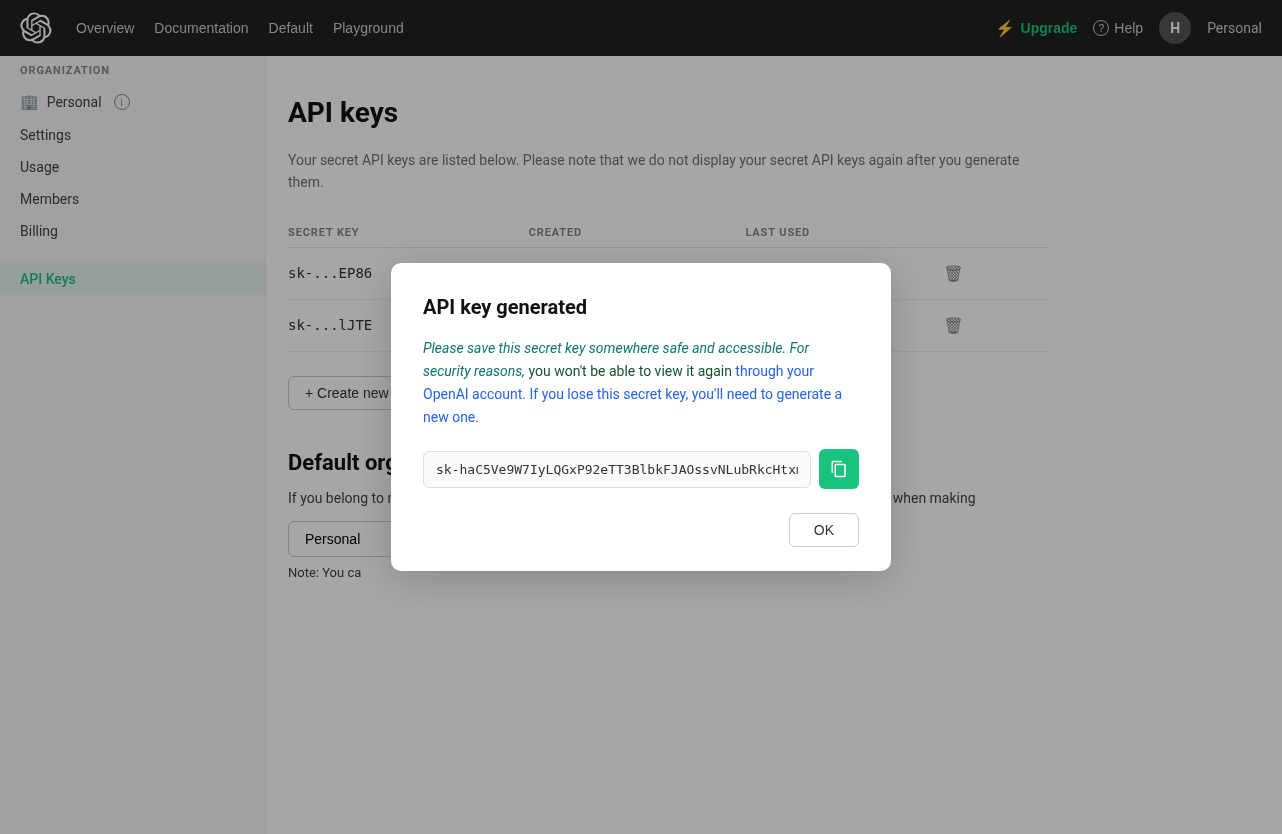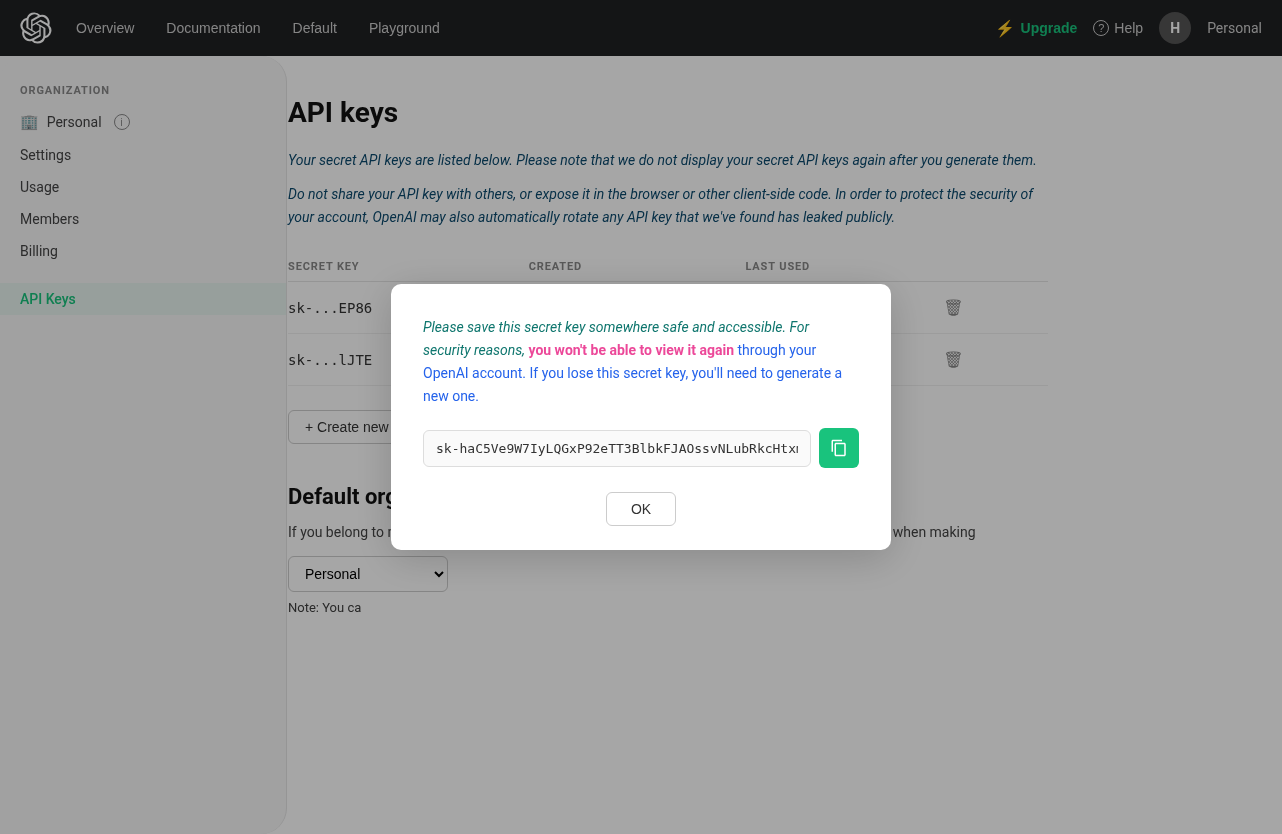--- a/index.html
+++ b/index.html
@@ -6,21 +6,21 @@
     body { font-family: -apple-system, BlinkMacSystemFont, 'Segoe UI', Roboto, sans-serif; background: #f7f7f8; color: #111; font-size: 14px; }
 
     
     .topnav {
       display: flex; align-items: center; height: 56px;
       background: #202123; padding: 0 20px; gap: 24px;
       position: fixed; top: 0; left: 0; right: 0; z-index: 100;
     }
     .topnav-logo { width: 32px; height: 32px; flex-shrink: 0; }
     .topnav-logo svg { width: 32px; height: 32px; fill: white; }
-    .topnav-links { display: flex; gap: 32px; align-items: center; }
+    .topnav-links { display: flex; gap: 20px; align-items: center; }
     .topnav-link {
       color: #ccc; text-decoration: none; font-size: 14px; cursor: pointer;
       background: none; border: none; padding: 0;
     }
     .topnav-right { margin-left: auto; display: flex; align-items: center; gap: 16px; }
     .upgrade-btn {
       display: flex; align-items: center; gap: 5px;
       color: #19c37d; font-size: 14px; font-weight: 600;
       cursor: pointer; background: none; border: none;
     }
@@ -35,22 +35,22 @@
       background: #555; display: flex; align-items: center; justify-content: center;
       color: white; font-weight: bold; font-size: 14px; cursor: pointer;
     }
     .personal-label { color: #ccc; font-size: 14px; }
 
     
     .layout { display: flex; margin-top: 56px; min-height: calc(100vh - 56px); }
 
     
     .sidebar {
-      width: 287px; background: #f7f7f8; border-right: 1px solid #e5e5e5;
-      padding: 28px 0; flex-shrink: 0; position: fixed; top: 56px; bottom: 0; overflow-y: auto; border-radius: 26px;
+      width: 266px; background: #f7f7f8; border-right: 1px solid #e5e5e5;
+      padding: 8px 0; flex-shrink: 0; position: fixed; top: 56px; bottom: 0; overflow-y: auto;
     }
     .sidebar-section-label {
       font-size: 11px; font-weight: 700; color: #888; letter-spacing: 0.08em;
       padding: 0 20px 8px 20px; text-transform: uppercase;
     }
     .sidebar-item {
       display: flex; align-items: center; gap: 8px;
       padding: 8px 20px; cursor: pointer; color: #444; font-size: 14px;
     }
     .sidebar-item.active { background: #e8f5f0; color: #19c37d; font-weight: 500; }
@@ -62,21 +62,21 @@
       font-size: 10px; color: #888; margin-left: 4px; cursor: pointer;
     }
 
     
     .main-content { margin-left: 240px; padding: 40px 48px; flex: 1; background: #fff; min-height: calc(100vh - 56px); }
 
     
     .page-title { font-size: 28px; font-weight: 700; margin-bottom: 20px; color: #111; }
 
     
-    .description { color: #0c4a6e; font-size: 14px; line-height: 1.6; margin-bottom: 12px; max-width: 760px; font-style: italic; }
+    .description { color: #737373; font-size: 14px; line-height: 1.6; margin-bottom: 12px; max-width: 760px; }
 
     
     .api-table { width: 100%; border-collapse: collapse; margin: 24px 0 16px 0; max-width: 760px; }
     .api-table th {
       text-align: left; font-size: 11px; font-weight: 700; color: #888;
       letter-spacing: 0.08em; text-transform: uppercase; padding: 8px 12px 8px 0;
       border-bottom: 1px solid #e5e5e5;
     }
     .api-table td {
       padding: 14px 12px 14px 0; border-bottom: 1px solid #f0f0f0;
@@ -114,39 +114,39 @@
     .modal {
       background: white; border-radius: 10px; padding: 32px 32px 24px 32px;
       width: 500px; max-width: 95vw; box-shadow: 0 8px 40px rgba(0,0,0,0.18);
       position: relative;
     }
     .modal-title { font-size: 20px; font-weight: 700; margin-bottom: 18px; color: #111; }
     .modal-desc {
       font-size: 14px; line-height: 1.65; color: #444; margin-bottom: 20px;
     }
     .modal-desc .green { color: #0f766e; font-style: italic; }
-    .modal-desc .bold { font-weight: 700; color: #ec4899; }
+    .modal-desc .bold { font-weight: 400; color: #14532d; }
     .modal-desc .link-color { color: #2563eb; }
 
     .key-row {
       display: flex; align-items: center; gap: 8px; margin-bottom: 24px;
     }
     .key-input {
       flex: 1; border: 1px solid #ddd; border-radius: 6px;
       padding: 10px 12px; font-size: 13px; font-family: monospace;
       color: #333; background: #fafafa; outline: none;
     }
     .copy-btn {
       width: 40px; height: 40px; background: #19c37d; border: none;
       border-radius: 6px; cursor: pointer; display: flex; align-items: center;
       justify-content: center; flex-shrink: 0;
     }
     .copy-btn svg { width: 18px; height: 18px; fill: white; }
 
-    .modal-footer { display: flex; justify-content: center; }
+    .modal-footer { display: flex; justify-content: flex-end; }
     .ok-btn {
       padding: 8px 24px; border: 1px solid #ccc; border-radius: 6px;
       background: white; font-size: 14px; cursor: pointer; color: #333;
     }
 
     
     ::-webkit-scrollbar { width: 6px; }
     ::-webkit-scrollbar-thumb { background: #ccc; border-radius: 3px; }
   </style>
 </head>
@@ -205,21 +205,20 @@
     <div class="sidebar-section2">
       <div class="sidebar-item active">
         <span>API Keys</span>
       </div>
     </div>
   </aside>
 
   <main class="main-content">
     <h1 class="page-title">API keys</h1>
     <p class="description">Your secret API keys are listed below. Please note that we do not display your secret API keys again after you generate them.</p>
-    <p class="description">Do not share your API key with others, or expose it in the browser or other client-side code. In order to protect the security of your account, OpenAI may also automatically rotate any API key that we've found has leaked publicly.</p>
 
     <table class="api-table">
       <thead>
         <tr>
           <th>SECRET KEY</th>
           <th>CREATED</th>
           <th>LAST USED</th>
           <th></th>
         </tr>
       </thead>
@@ -249,20 +248,21 @@
     <p class="default-org-desc">If you belong to multiple organizations, this setting controls which organization is used by default when making</p>
     <select class="org-select">
       <option>Personal</option>
     </select>
     <p class="note-text">Note: You ca</p>
   </main>
 </div>
 
 <div class="overlay">
   <div class="modal">
+    <h2 class="modal-title">API key generated</h2>
     <p class="modal-desc">
       <span class="green">Please save this secret key somewhere safe and accessible. For security reasons, </span><span class="bold">you won't be able to view it again</span><span class="link-color"> through your OpenAI account. If you lose this secret key, you'll need to generate a new one.</span>
     </p>
     <div class="key-row">
       <input type="text" class="key-input" readonly="" value="sk-haC5Ve9W7IyLQGxP92eTT3BlbkFJAOssvNLubRkcHtxmlJ" style="">
       <button class="copy-btn" title="Copy">
         <svg viewBox="0 0 24 24" xmlns="http://www.w3.org/2000/svg">
           <path d="M16 1H4c-1.1 0-2 .9-2 2v14h2V3h12V1zm3 4H8c-1.1 0-2 .9-2 2v14c0 1.1.9 2 2 2h11c1.1 0 2-.9 2-2V7c0-1.1-.9-2-2-2zm0 16H8V7h11v14z"></path>
         </svg>
       </button>

